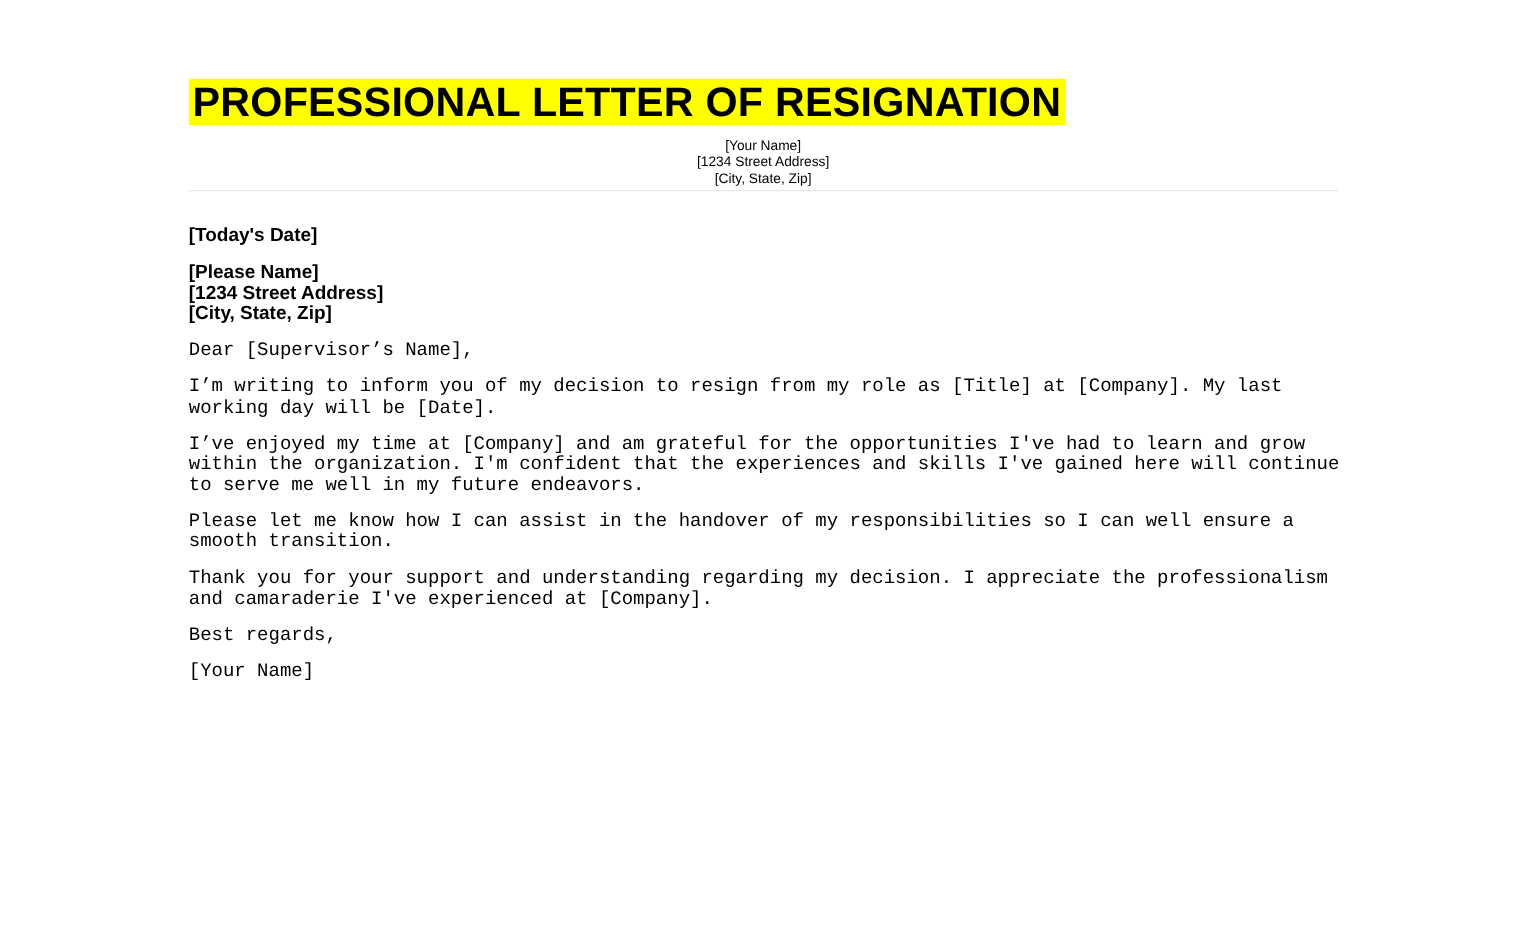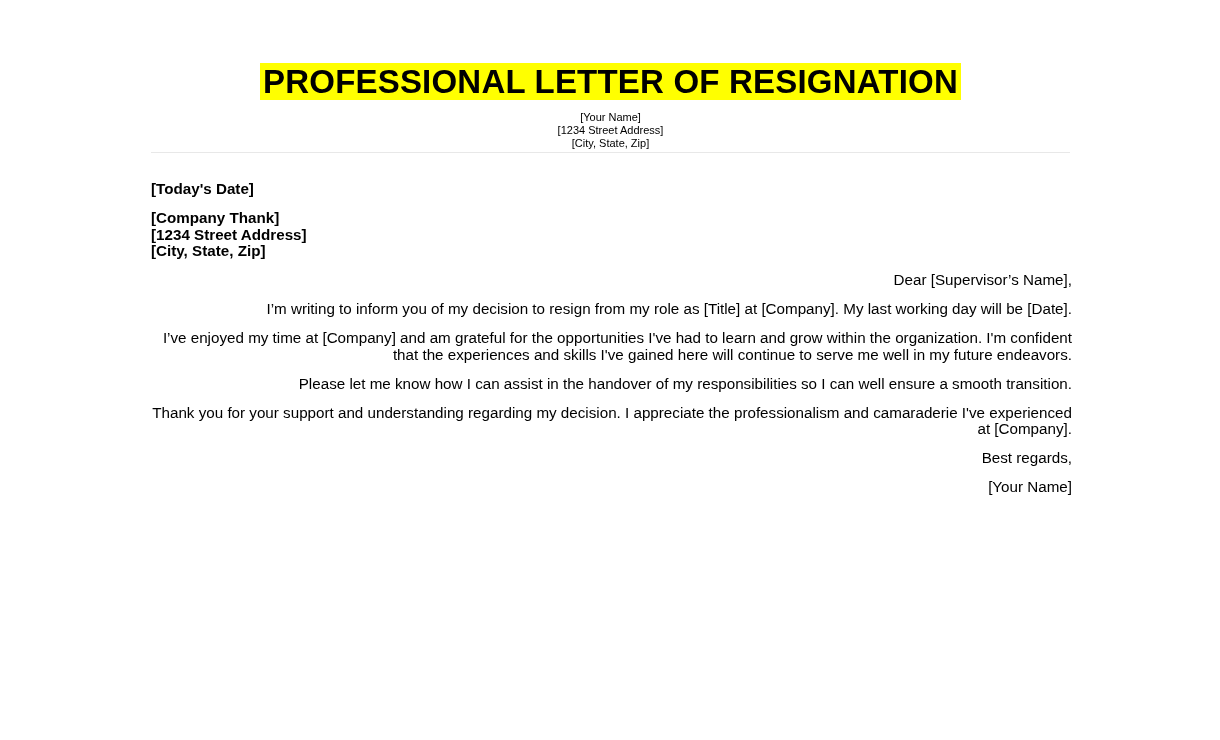--- a/index.html
+++ b/index.html
@@ -26,21 +26,21 @@
 
   
   .letterhead {
     position: absolute;
     left: 151px;
     top: 62px;
     width: 919px;
   }
 
   .doc-title-wrap {
-    text-align: center;
+    text-align: left;
     line-height: 1;
   }
 
   .doc-title {
     display: inline;
     background: #ffff00;
     color: #000000;
     font-family: "Liberation Sans", sans-serif;
     font-weight: bold;
     font-size: 33px;
@@ -93,21 +93,22 @@
     margin-bottom: 0;
   }
 
   .line {
     display: block;
     white-space: nowrap;
   }
 
   .para {
     margin: 0 0 12.5px 0;
-    text-align: right;
+    text-align: left;
+    font-family: Liberation Mono, monospace;
   }
 
   .sig-italic {
     font-style: italic;
   }
 </style>
 </head>
 <body>
 
 <div class="page">
@@ -126,21 +127,21 @@
 
   <hr class="rule">
 
   <div class="letter-body">
 
     <div class="block">
       <span class="line">[Today's Date]</span>
     </div>
 
     <div class="block">
-      <span class="line">[Company Thank]</span>
+      <span class="line">[Please Name]</span>
       <span class="line">[1234 Street Address]</span>
       <span class="line">[City, State, Zip]</span>
     </div>
 
     <p class="para">Dear [Supervisor’s Name],</p>
 
     <p class="para">I’m writing to inform you of my decision to resign from my role as [Title] at [Company]. My last working day will be [Date].</p>
 
     <p class="para">I’ve enjoyed my time at [Company] and am grateful for the opportunities I've had to learn and grow within the organization. I'm confident that the experiences and skills I've gained here will continue to serve me well in my future endeavors.</p>
 

